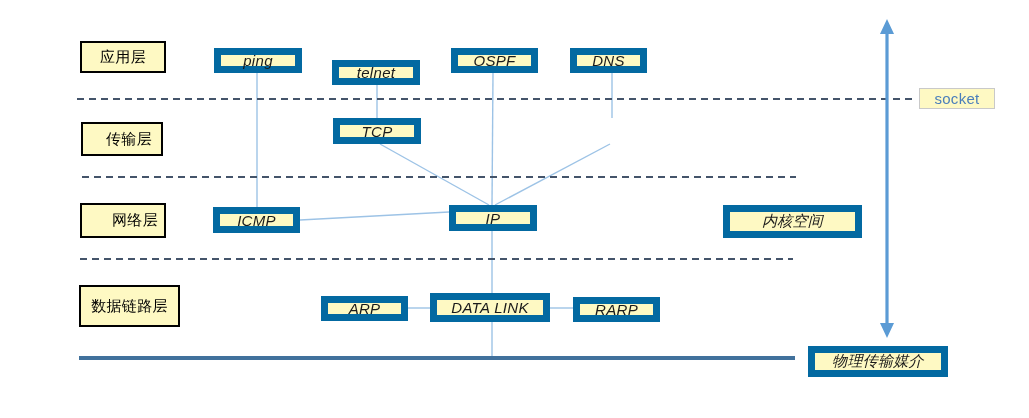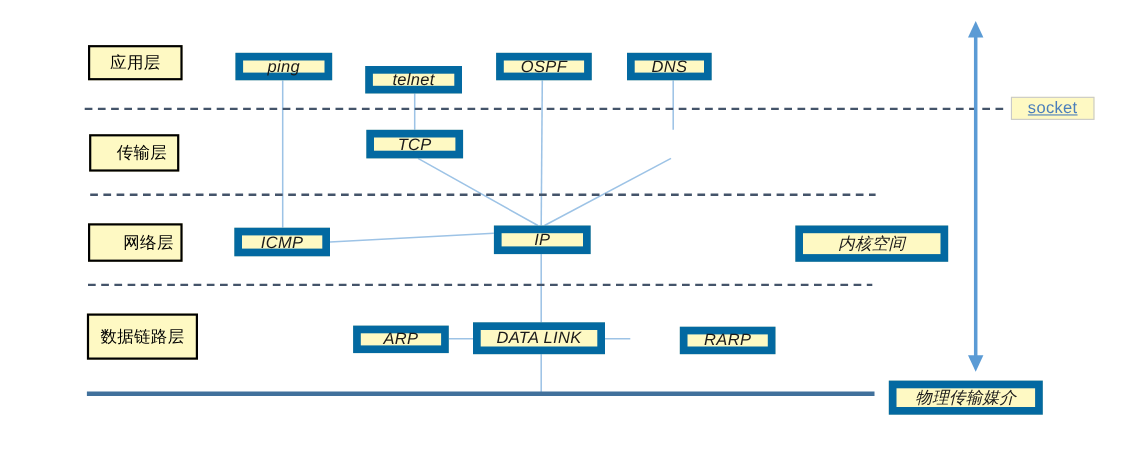--- a/index.html
+++ b/index.html
@@ -41,21 +41,20 @@
     color: #000000;
   }
   .proto-box {
     border: 7px solid #0369a1;
     font-style: italic;
   }
   .socket-box {
     border: 1px solid #c9c9c9;
     color: #4a7ebb;
     font-size: 15px;
-    text-decoration: underline;
   }
 </style>
 </head>
 <body>
 
 <div class="canvas">
 
   <svg class="lines-layer" width="1029" height="418" viewBox="0 0 1029 418" xmlns="http://www.w3.org/2000/svg">
 
     <g stroke="#9dc3e6" stroke-width="1.4" fill="none">
@@ -99,17 +98,17 @@
   <div class="box socket-box" style="left:919px; top:88px; width:76px; height:21px;">socket</div>
 
   <div class="box proto-box" style="left:333px; top:118px; width:88px; height:26px;">TCP</div>
 
   <div class="box proto-box" style="left:213px; top:207px; width:87px; height:26px;">ICMP</div>
   <div class="box proto-box" style="left:449px; top:205px; width:88px; height:26px;">IP</div>
   <div class="box proto-box" style="left:723px; top:205px; width:139px; height:33px;">内核空间</div>
 
   <div class="box proto-box" style="left:321px; top:296px; width:87px; height:25px;">ARP</div>
   <div class="box proto-box" style="left:430px; top:293px; width:120px; height:29px;">DATA LINK</div>
-  <div class="box proto-box" style="left:573px; top:297px; width:87px; height:25px;margin-left:45px;">RARP</div>
+  <div class="box proto-box" style="left:573px; top:297px; width:87px; height:25px;">RARP</div>
 
   <div class="box proto-box" style="left:808px; top:346px; width:140px; height:31px;">物理传输媒介</div>
 
 </div>
 
 </body></html>

